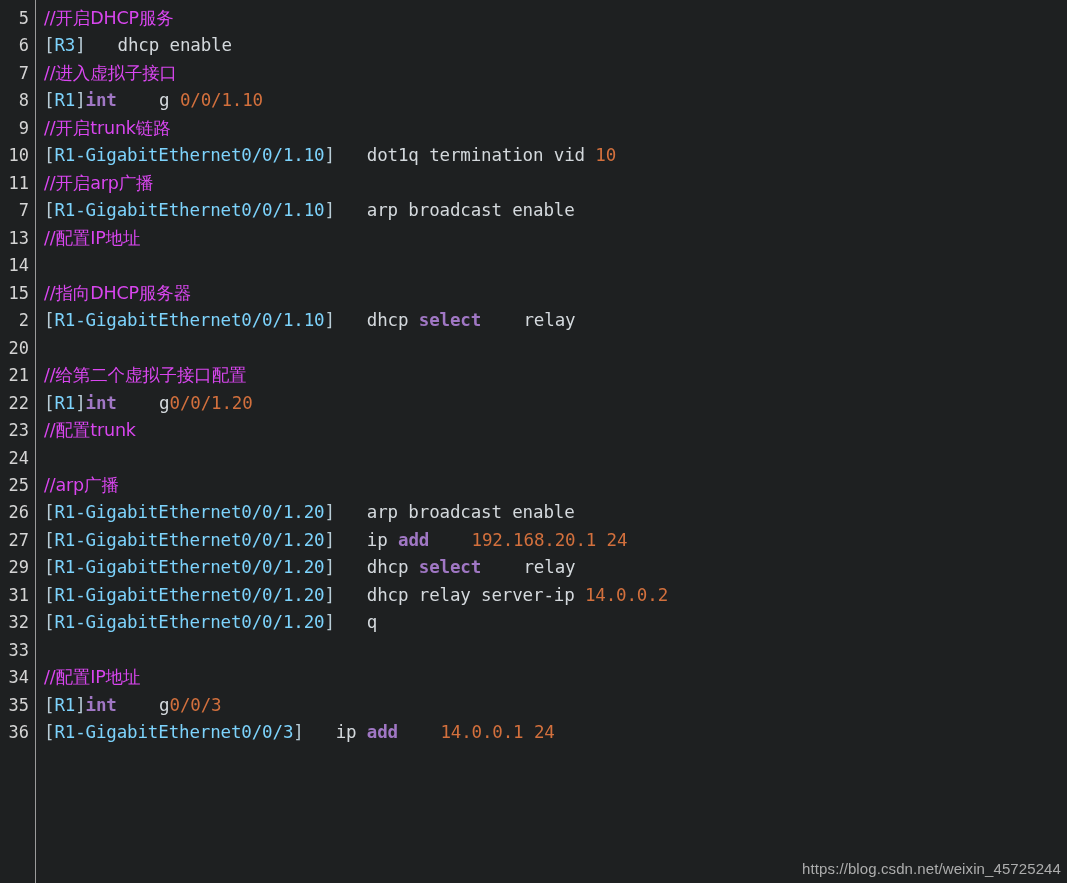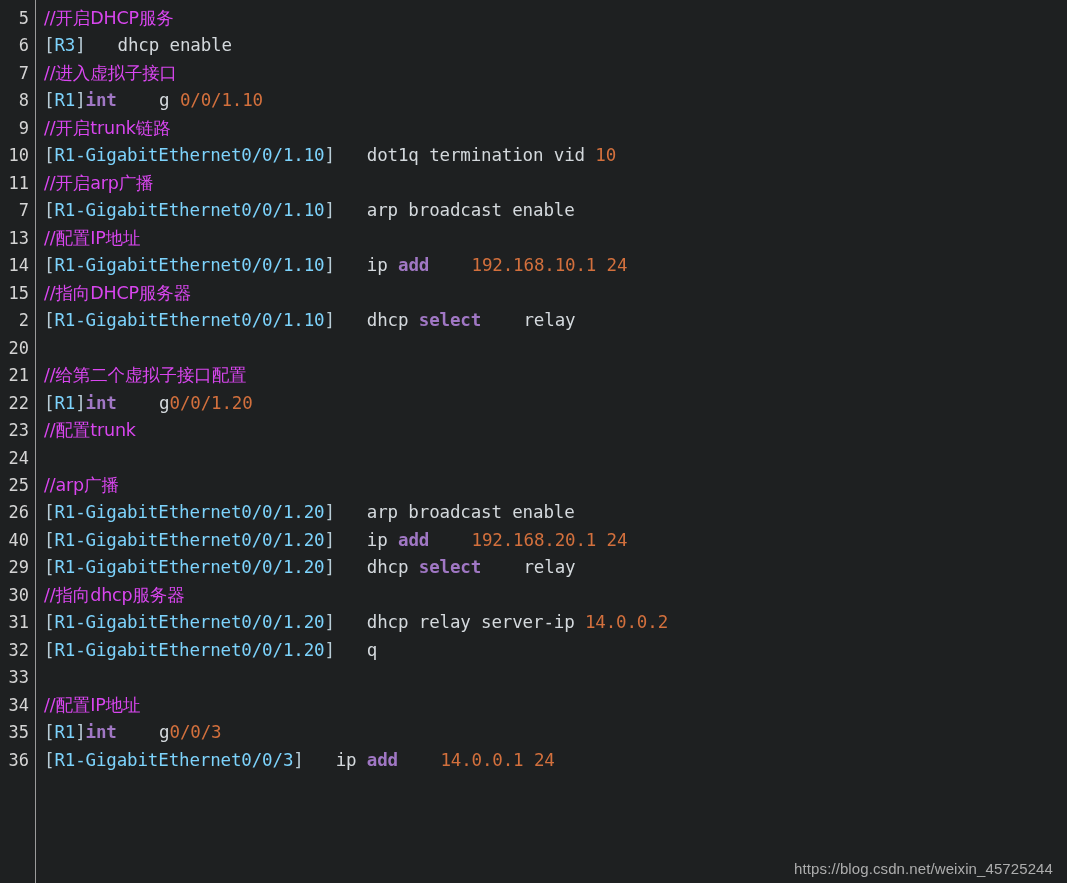--- a/index.html
+++ b/index.html
@@ -77,21 +77,21 @@
   .t-plain   { color: #d4d9dd; margin-left: 32px; }
   .t-kw      { color: #a077c4; font-weight: bold; }
   .t-num     { color: #d3703d; }
 
   
   .cjk { font-family: "DejaVu Sans", "Liberation Sans", sans-serif; }
 
   
   #watermark {
     position: absolute;
-    right: 14px;
+    right: 6px;
     bottom: 6px;
     color: #b9b9b9;
     font-size: 15px;
     font-family: "Liberation Sans", "DejaVu Sans", sans-serif;
     letter-spacing: 0.1px;
     opacity: 0.92;
     margin-top: 28px;
   }
 </style>
 </head>
@@ -104,33 +104,32 @@
   <div id="rows">
       <div class="row"><span class="ln">5</span><span class="code"><span class="t-comment cjk">//开启DHCP服务</span></span></div>
       <div class="row"><span class="ln">6</span><span class="code"><span class="t-punct">[</span><span class="t-prompt">R3</span><span class="t-punct">]</span><span class="t-plain">dhcp enable</span></span></div>
       <div class="row"><span class="ln">7</span><span class="code"><span class="t-comment cjk">//进入虚拟子接口</span></span></div>
       <div class="row"><span class="ln">8</span><span class="code"><span class="t-punct">[</span><span class="t-prompt">R1</span><span class="t-punct">]</span><span class="t-kw">int</span><span class="t-plain"> g </span><span class="t-num">0/0/1.10</span></span></div>
       <div class="row"><span class="ln">9</span><span class="code"><span class="t-comment cjk">//开启trunk链路</span></span></div>
       <div class="row"><span class="ln">10</span><span class="code"><span class="t-punct">[</span><span class="t-prompt">R1-GigabitEthernet0/0/1.10</span><span class="t-punct">]</span><span class="t-plain">dot1q termination vid </span><span class="t-num">10</span></span></div>
       <div class="row"><span class="ln">11</span><span class="code"><span class="t-comment cjk">//开启arp广播</span></span></div>
       <div class="row"><span class="ln">7</span><span class="code"><span class="t-punct">[</span><span class="t-prompt">R1-GigabitEthernet0/0/1.10</span><span class="t-punct">]</span><span class="t-plain">arp broadcast enable</span></span></div>
       <div class="row"><span class="ln">13</span><span class="code"><span class="t-comment cjk">//配置IP地址</span></span></div>
-      <div class="row"><span class="ln">14</span><span class="code"><span class="t-punct">[</span><span class="t-prompt">R1-GigabitEthernet0/0/1.10</span><span class="t-punct">]</span><span class="t-plain">ip </span><span class="t-kw">add</span><span class="t-plain"> </span><span class="t-num">192.168.10.1 24</span></span></div>
+      <div class="row"><span class="ln">14</span></div>
       <div class="row"><span class="ln">15</span><span class="code"><span class="t-comment cjk">//指向DHCP服务器</span></span></div>
       <div class="row"><span class="ln">2</span><span class="code"><span class="t-punct">[</span><span class="t-prompt">R1-GigabitEthernet0/0/1.10</span><span class="t-punct">]</span><span class="t-plain">dhcp </span><span class="t-kw">select</span><span class="t-plain"> relay</span></span></div>
       <div class="row"><span class="ln">20</span><span class="code"></span></div>
       <div class="row"><span class="ln">21</span><span class="code"><span class="t-comment cjk">//给第二个虚拟子接口配置</span></span></div>
       <div class="row"><span class="ln">22</span><span class="code"><span class="t-punct">[</span><span class="t-prompt">R1</span><span class="t-punct">]</span><span class="t-kw">int</span><span class="t-plain"> g</span><span class="t-num">0/0/1.20</span></span></div>
       <div class="row"><span class="ln">23</span><span class="code"><span class="t-comment cjk">//配置trunk</span></span></div>
       <div class="row"><span class="ln">24</span></div>
       <div class="row"><span class="ln">25</span><span class="code"><span class="t-comment cjk">//arp广播</span></span></div>
       <div class="row"><span class="ln">26</span><span class="code"><span class="t-punct">[</span><span class="t-prompt">R1-GigabitEthernet0/0/1.20</span><span class="t-punct">]</span><span class="t-plain">arp broadcast enable</span></span></div>
-      <div class="row"><span class="ln">40</span><span class="code"><span class="t-punct">[</span><span class="t-prompt">R1-GigabitEthernet0/0/1.20</span><span class="t-punct">]</span><span class="t-plain">ip </span><span class="t-kw">add</span><span class="t-plain"> </span><span class="t-num">192.168.20.1 24</span></span></div>
+      <div class="row"><span class="ln">27</span><span class="code"><span class="t-punct">[</span><span class="t-prompt">R1-GigabitEthernet0/0/1.20</span><span class="t-punct">]</span><span class="t-plain">ip </span><span class="t-kw">add</span><span class="t-plain"> </span><span class="t-num">192.168.20.1 24</span></span></div>
       <div class="row"><span class="ln">29</span><span class="code"><span class="t-punct">[</span><span class="t-prompt">R1-GigabitEthernet0/0/1.20</span><span class="t-punct">]</span><span class="t-plain">dhcp </span><span class="t-kw">select</span><span class="t-plain"> relay</span></span></div>
-      <div class="row"><span class="ln">30</span><span class="code"><span class="t-comment cjk">//指向dhcp服务器</span></span></div>
       <div class="row"><span class="ln">31</span><span class="code"><span class="t-punct">[</span><span class="t-prompt">R1-GigabitEthernet0/0/1.20</span><span class="t-punct">]</span><span class="t-plain">dhcp relay server-ip </span><span class="t-num">14.0.0.2</span></span></div>
       <div class="row"><span class="ln">32</span><span class="code"><span class="t-punct">[</span><span class="t-prompt">R1-GigabitEthernet0/0/1.20</span><span class="t-punct">]</span><span class="t-plain">q</span></span></div>
       <div class="row"><span class="ln">33</span><span class="code"></span></div>
       <div class="row"><span class="ln">34</span><span class="code"><span class="t-comment cjk">//配置IP地址</span></span></div>
       <div class="row"><span class="ln">35</span><span class="code"><span class="t-punct">[</span><span class="t-prompt">R1</span><span class="t-punct">]</span><span class="t-kw">int</span><span class="t-plain"> g</span><span class="t-num">0/0/3</span></span></div>
       <div class="row"><span class="ln">36</span><span class="code"><span class="t-punct">[</span><span class="t-prompt">R1-GigabitEthernet0/0/3</span><span class="t-punct">]</span><span class="t-plain">ip </span><span class="t-kw">add</span><span class="t-plain"> </span><span class="t-num">14.0.0.1 24</span></span></div>
     </div>
 
   <div id="watermark">https://blog.csdn.net/weixin_45725244</div>
 

